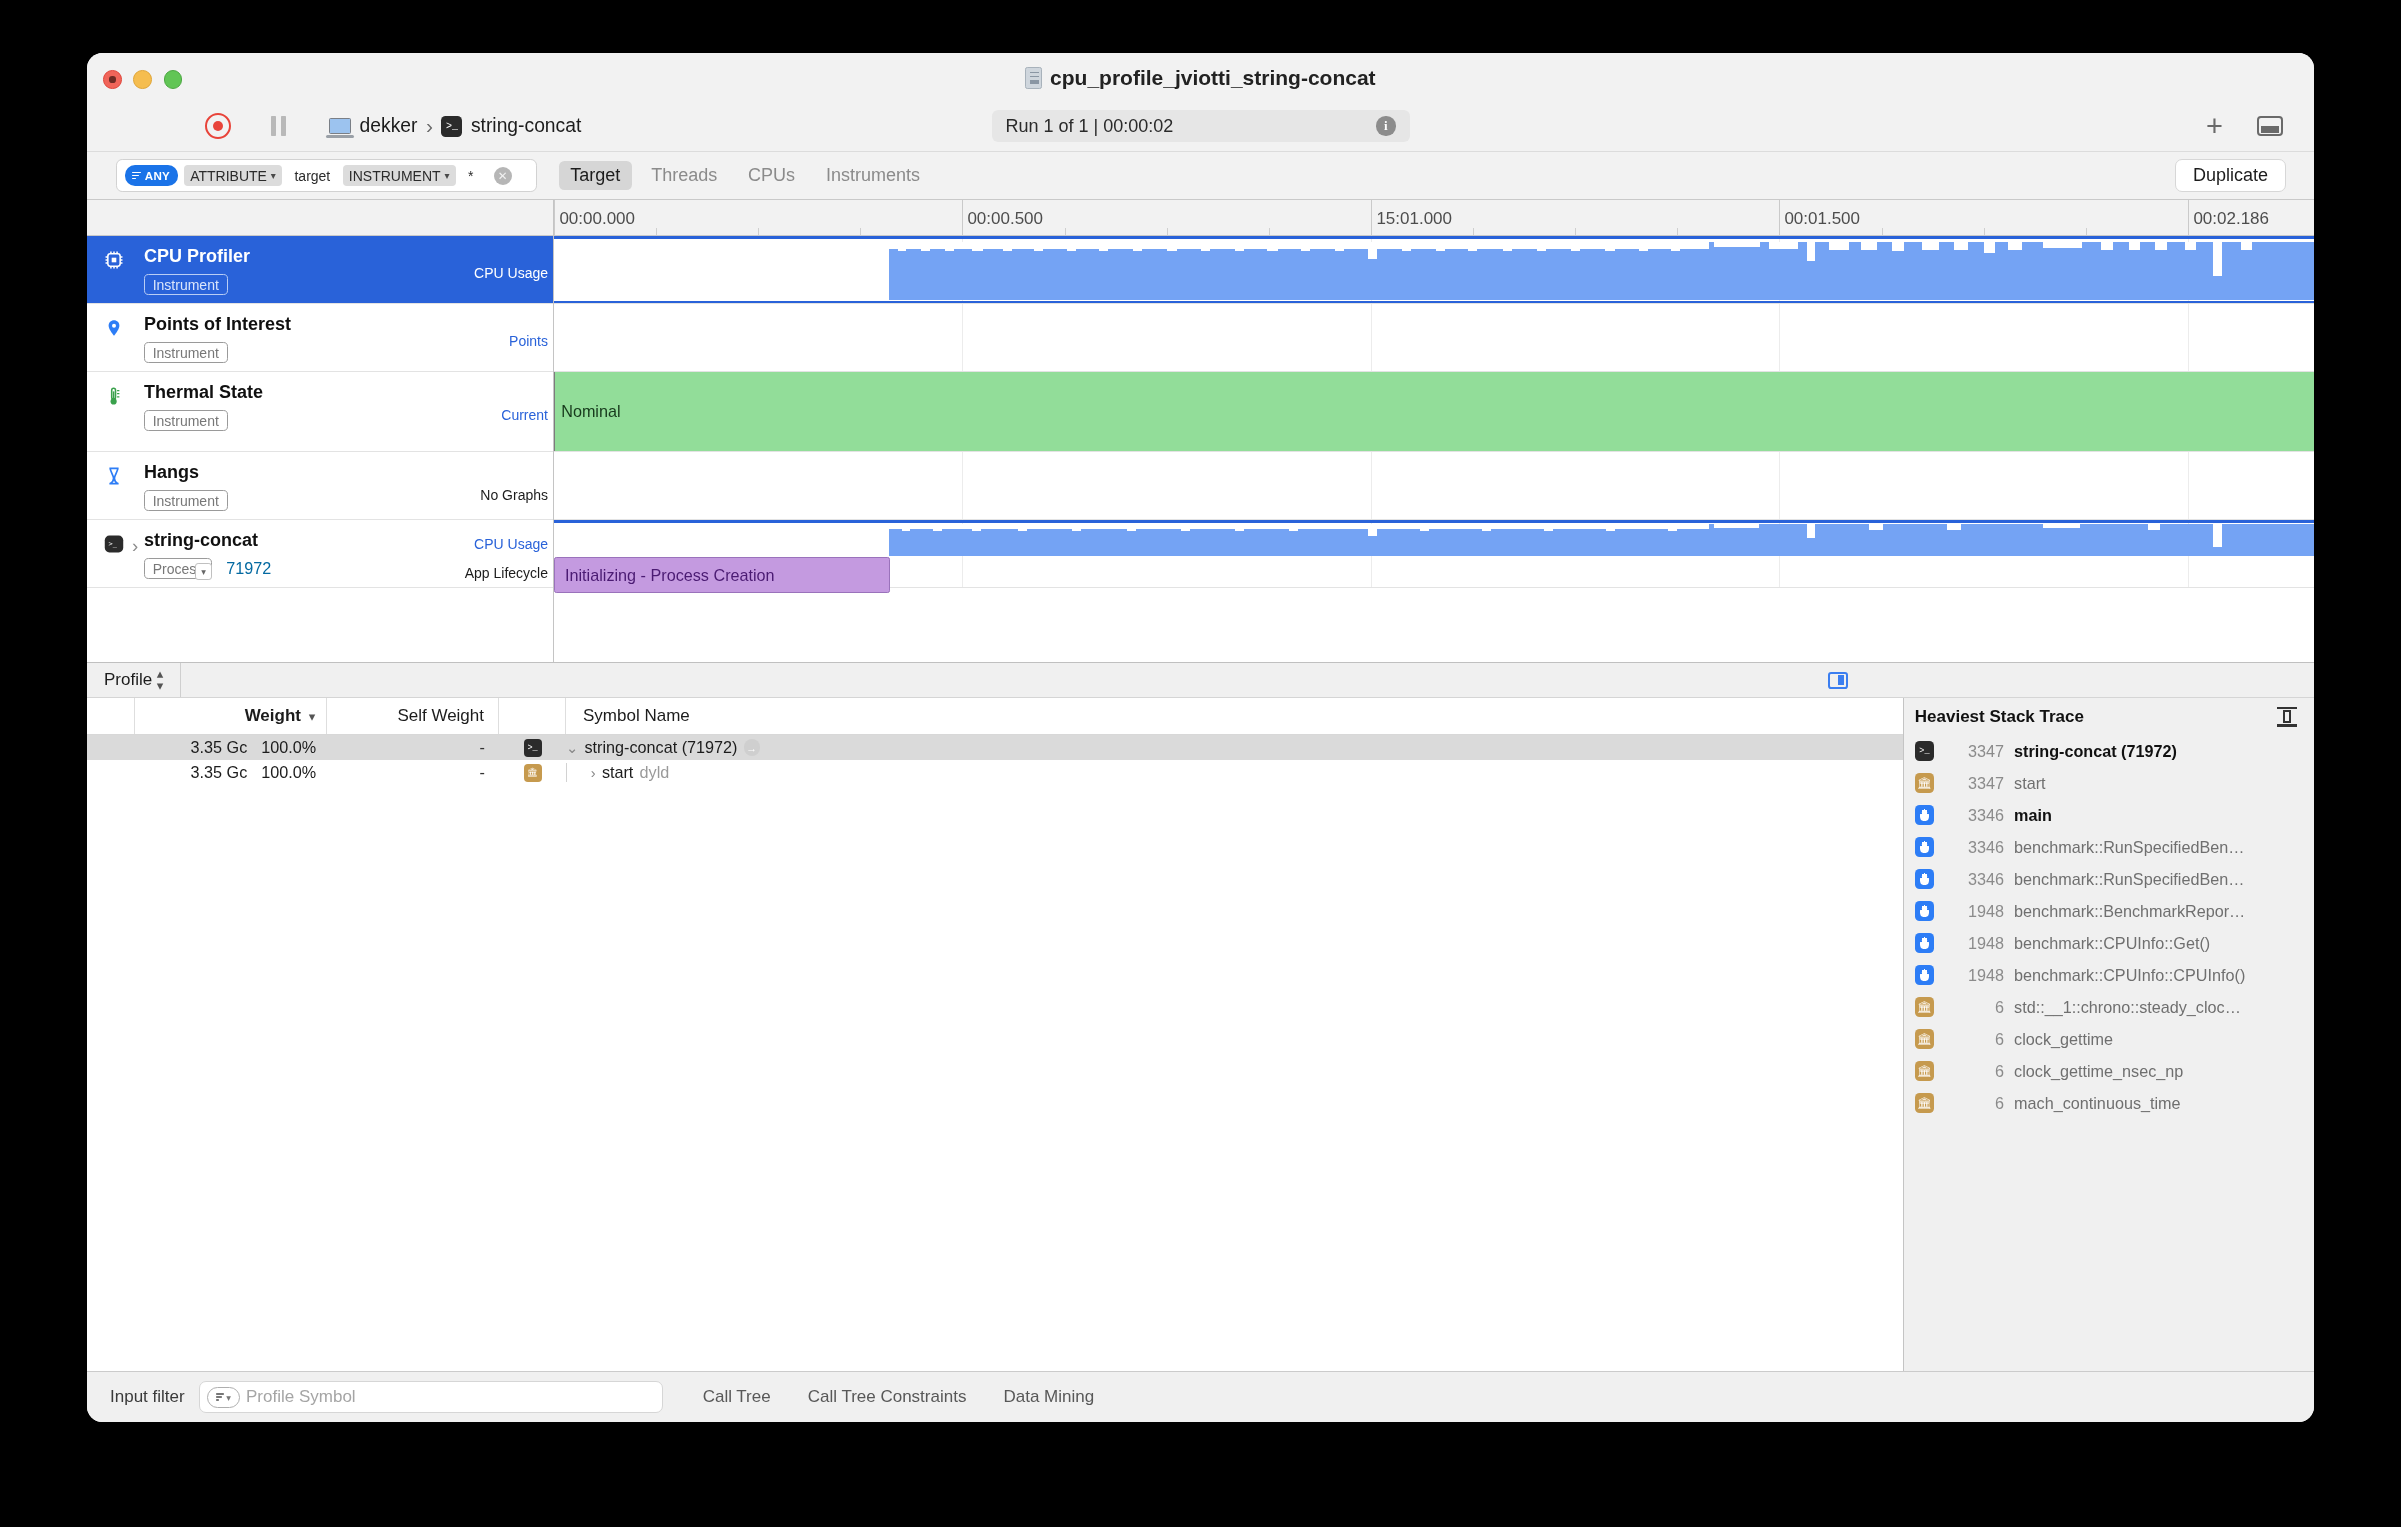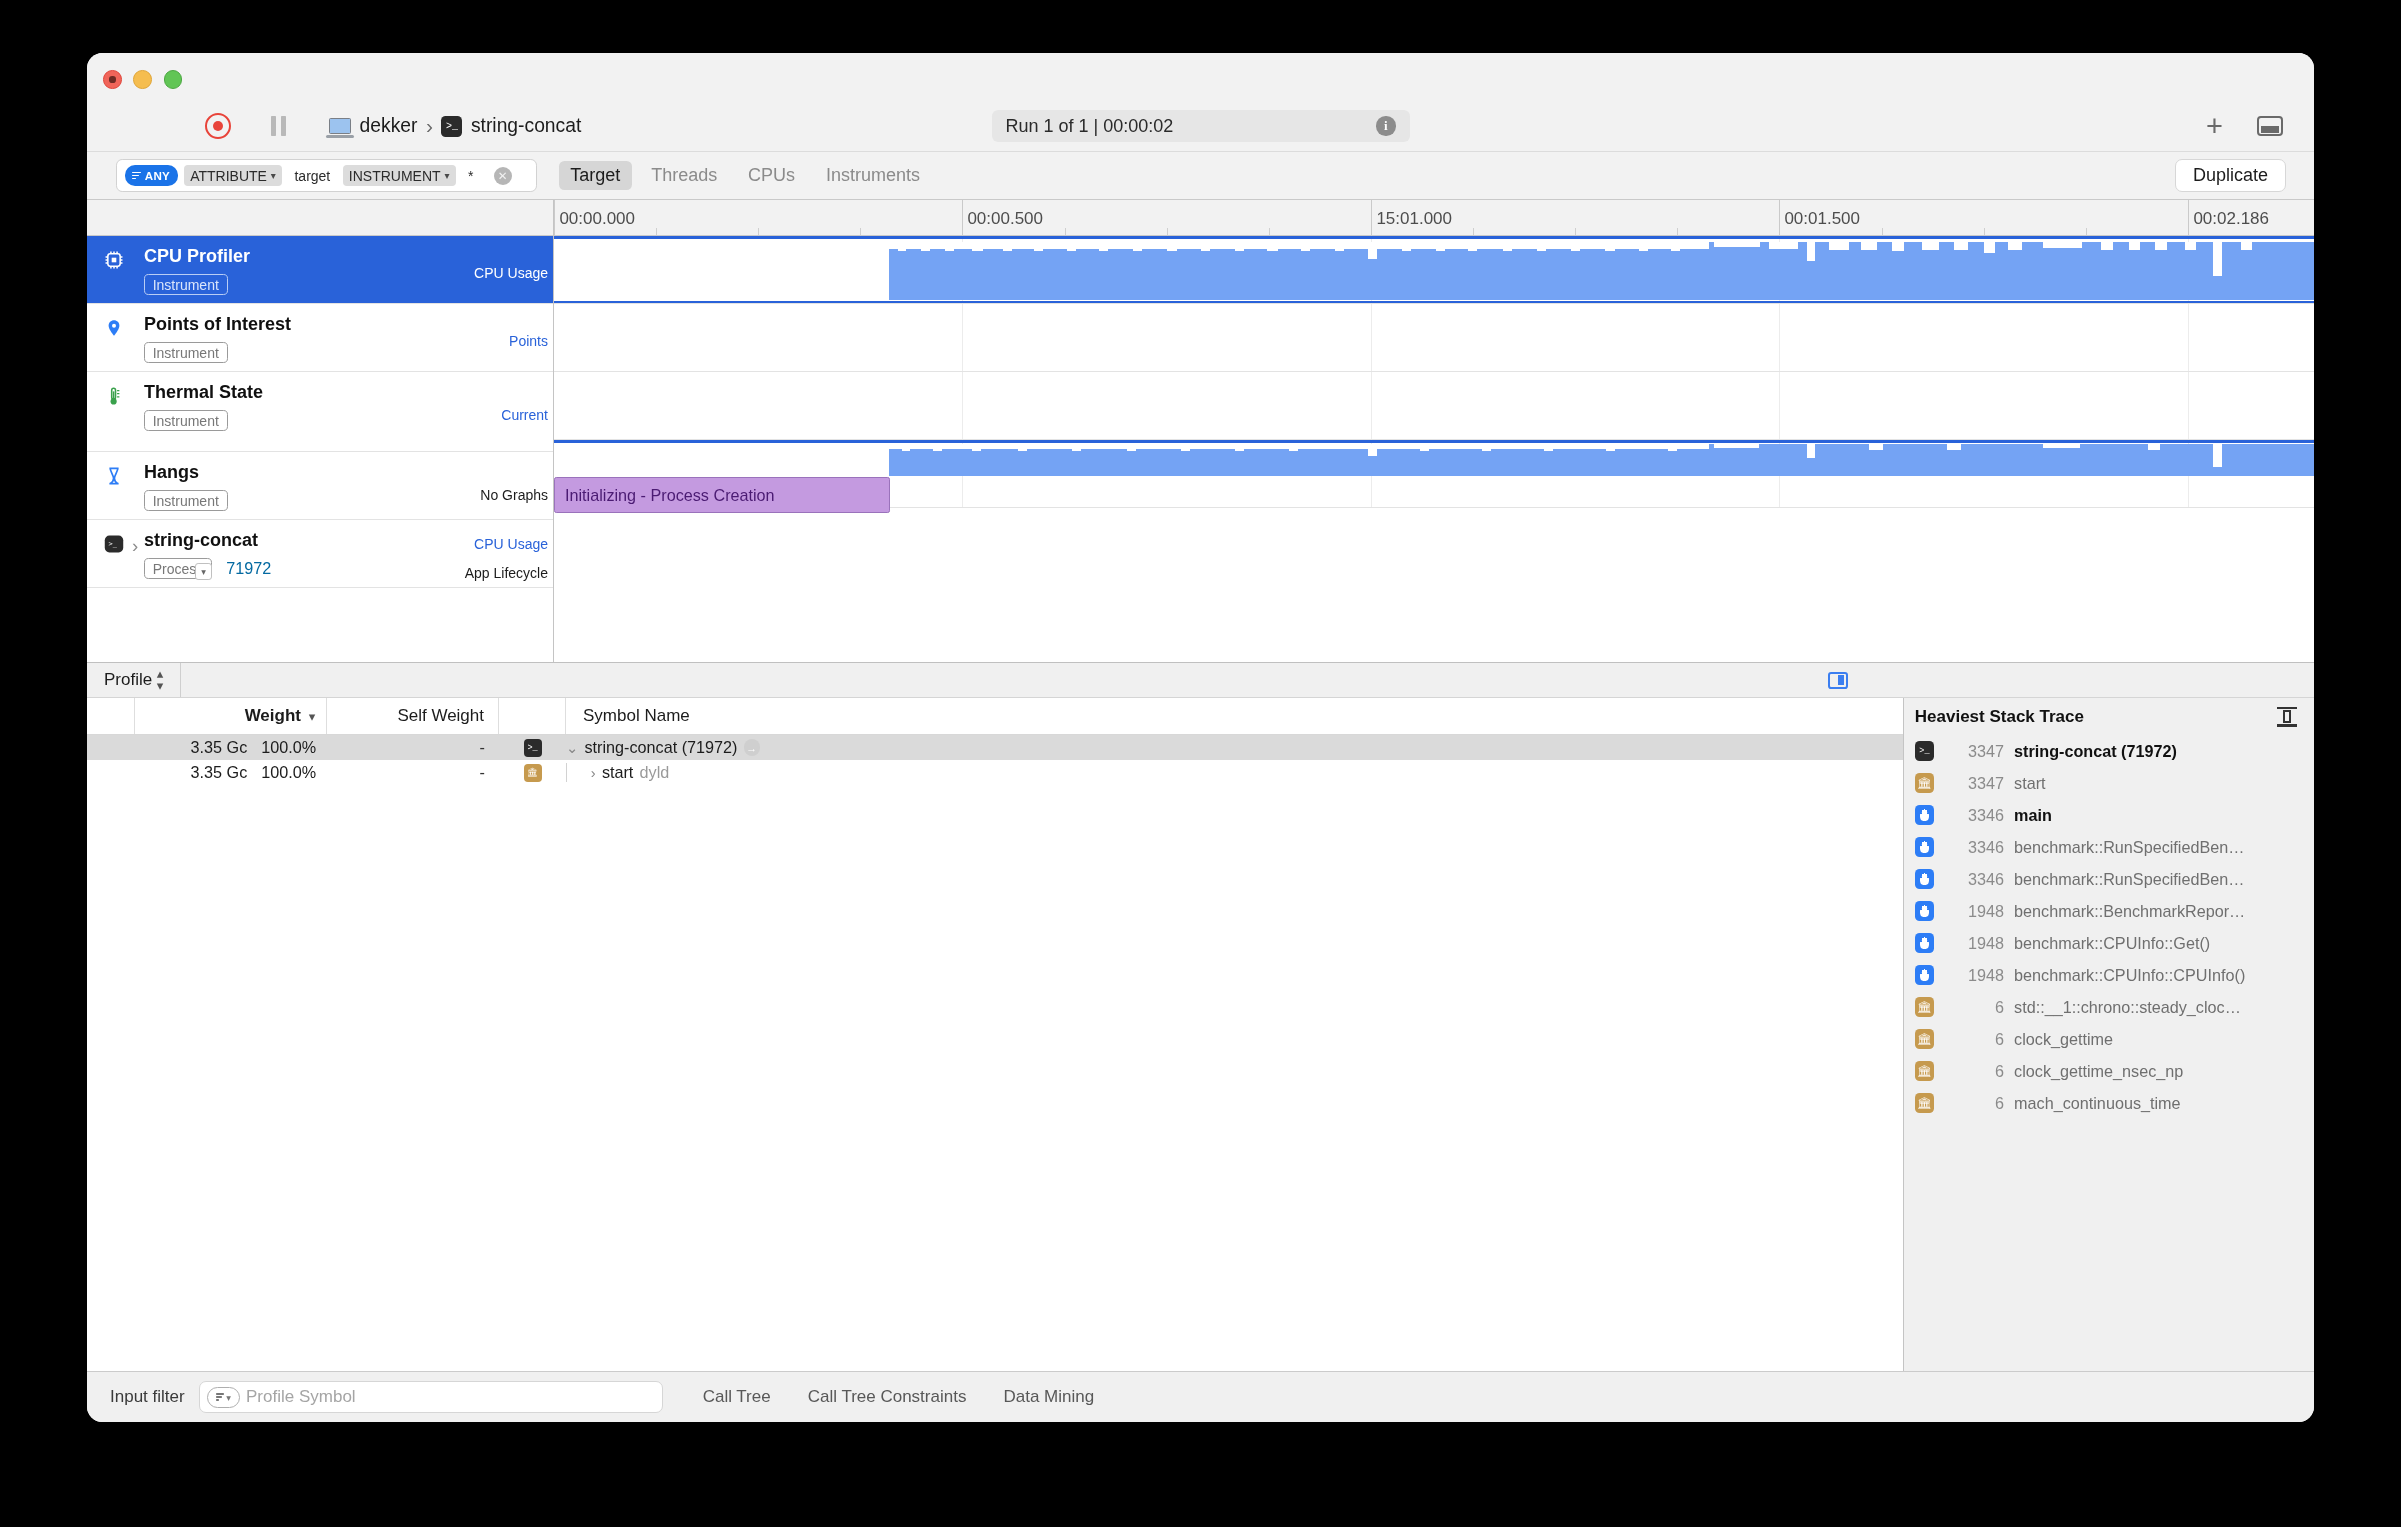--- a/index.html
+++ b/index.html
@@ -332,20 +332,24 @@
 </head>
 <body>
 
 <div class="window">
 
   <div class="titlebar">
     <div class="traffic">
       <div class="tl red"></div>
       <div class="tl yellow"></div>
       <div class="tl green"></div>
+    </div>
+    <div class="doctitle">
+      <span class="doc-ico"></span>
+      <span>cpu_profile_jviotti_string-concat</span>
     </div>
   </div>
 
   <div class="toolbar">
     <div class="rec-btn">
         <i></i>
       </div>
     <div class="pause-btn">
         <span></span>
         <span></span>
@@ -563,20 +567,25 @@
         <div class="cpu-bot" style="bottom:0"></div>
       </div>
 
       <div class="lane" style="height:68px">
         <div class="vline" style="left:408px"></div>
           <div class="vline" style="left:817px"></div>
         <div class="vline" style="left:1225px"></div>
           <div class="vline" style="left:1634px"></div>
       </div>
 
+      <div class="lane" style="height:80px">
+        <div class="thermal" style="right:0">
+          <span>Nominal</span>
+        </div>
+      </div>
 
       <div class="lane" style="height:68px">
         <div class="vline" style="left:408px"></div>
           <div class="vline" style="left:817px"></div>
         <div class="vline" style="left:1225px"></div>
           <div class="vline" style="left:1634px"></div>
       </div>
 
       <div class="lane" style="height:68px">
         <div class="vline" style="left:408px"></div>

